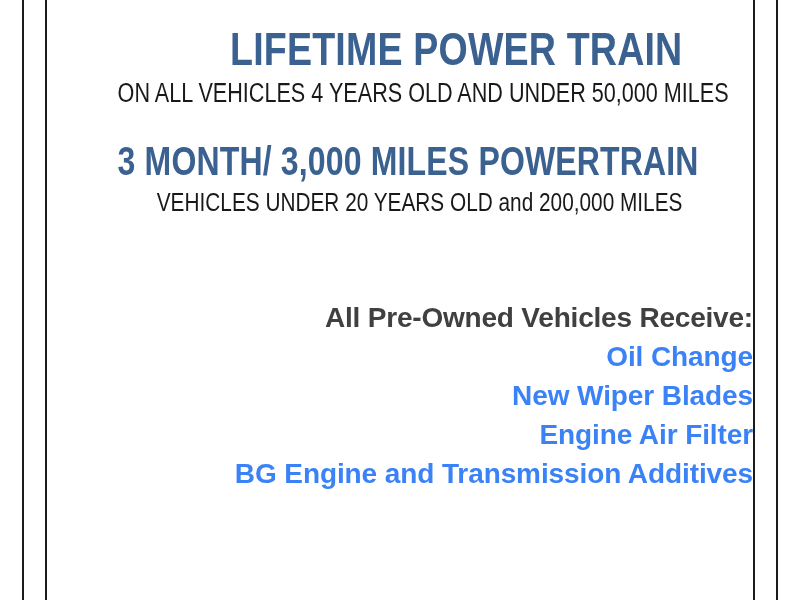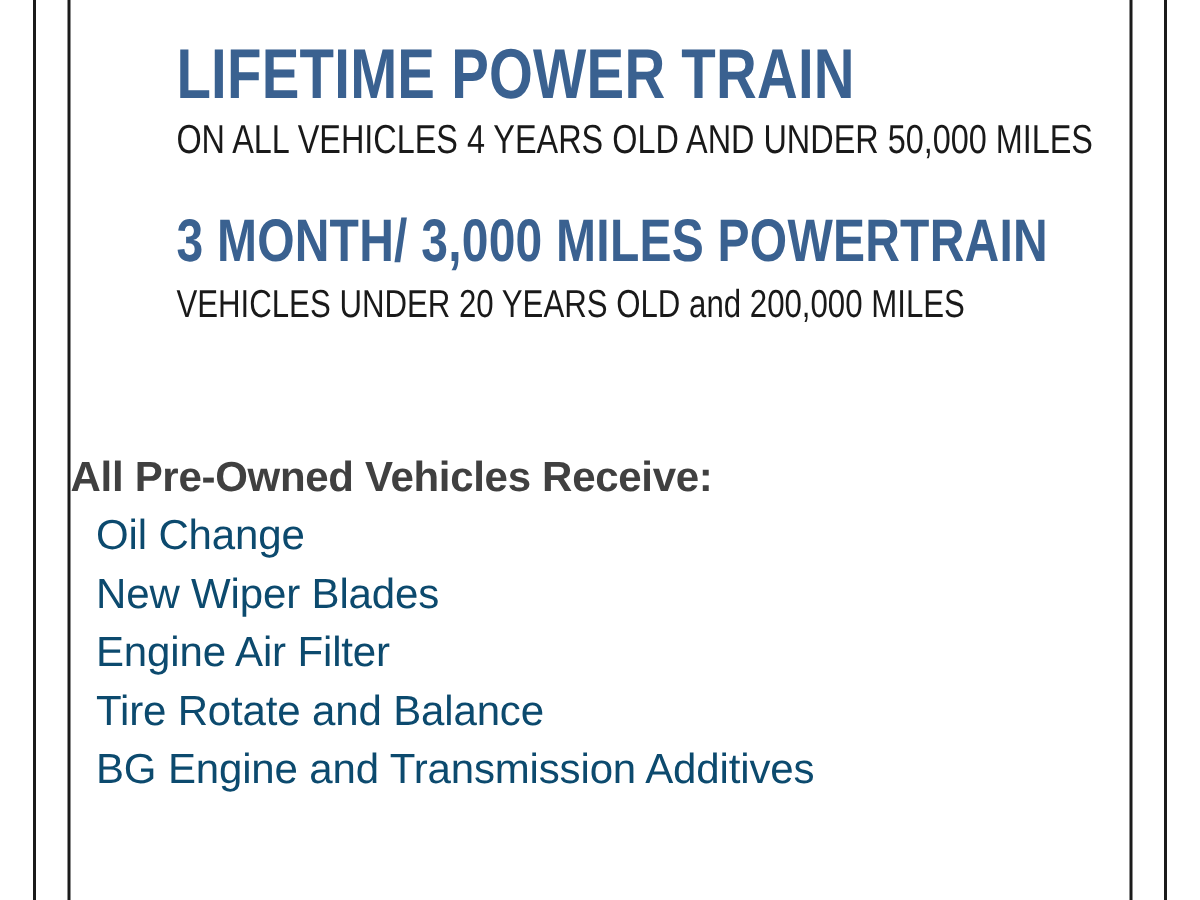--- a/index.html
+++ b/index.html
@@ -36,21 +36,21 @@
   .rule.right-inner { left: 753px; }
   .rule.right-outer { left: 776px; }
 
   
   .content {
     position: absolute;
     left: 47px;
     top: 0;
     width: 706px;
     height: 600px;
-    text-align: left;
+    text-align: right;
   }
 
   .warranty-block { width: 100%; }
 
   .headline {
     color: #3a6190;
     font-family: "Liberation Sans Narrow", "Liberation Sans", sans-serif;
     font-weight: bold;
     letter-spacing: 0.2px;
     line-height: 1.0;
@@ -108,23 +108,23 @@
   .services-title {
     color: #404040;
     font-family: "Liberation Sans", sans-serif;
     font-weight: bold;
     font-size: 28px;
     line-height: 39px;
     white-space: nowrap;
     letter-spacing: -0.2px;
   }
   .service-item {
-    color: #0c4a6e;
+    color: #3b82f6;
     font-family: "Liberation Sans", sans-serif;
-    font-weight: normal;
+    font-weight: bold;
     font-size: 28px;
     line-height: 39px;
     white-space: nowrap;
     letter-spacing: -0.1px;
     padding-left: 17px;
   }
 </style>
 </head>
 <body>
 
@@ -146,18 +146,17 @@
       <div class="headline" id="headline-2">3 MONTH/ 3,000 MILES POWERTRAIN</div>
       <div class="subhead" id="subhead-2">VEHICLES UNDER 20 YEARS OLD and 200,000 MILES</div>
     </div>
 
     <div id="services">
       <div class="services-title">All Pre-Owned Vehicles Receive:</div>
 
       <div class="service-item">Oil Change</div>
       <div class="service-item">New Wiper Blades</div>
       <div class="service-item">Engine Air Filter</div>
-      <div class="service-item">Tire Rotate and Balance</div>
       <div class="service-item">BG Engine and Transmission Additives</div>
     </div>
 
   </div>
 </div>
 
 </body></html>

